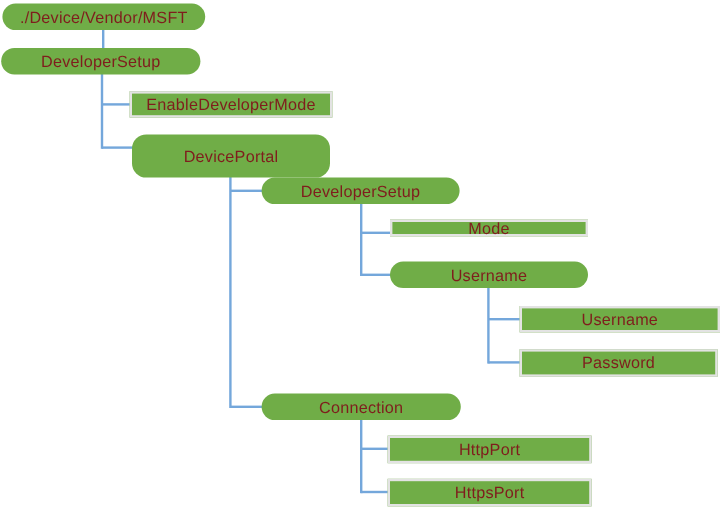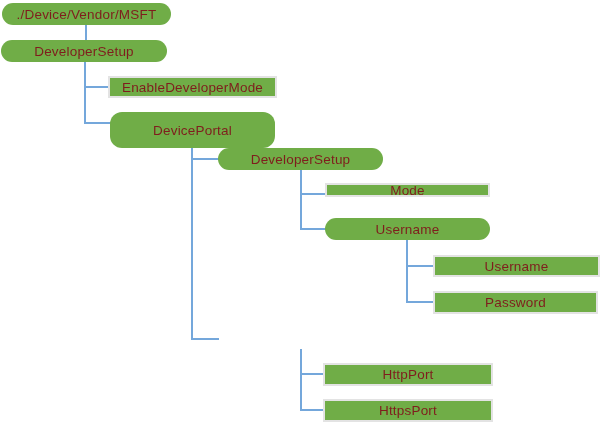--- a/index.html
+++ b/index.html
@@ -96,20 +96,23 @@
   </div>
 
   <div class="node rect" style="left:433px; top:255px; width:167px; height:22px;">
     <span>Username</span>
   </div>
 
   <div class="node rect" style="left:433px; top:291px; width:165px; height:23px;text-align:center;">
     <span>Password</span>
   </div>
 
+  <div class="node pill" style="left:218px; top:328px; width:166px; height:22px;">
+    <span>Connection</span>
+  </div>
 
   <div class="node rect" style="left:323px; top:363px; width:170px; height:23px;align-items:center;">
     <span>HttpPort</span>
   </div>
 
   <div class="node rect" style="left:323px; top:399px; width:170px; height:23px;">
     <span>HttpsPort</span>
   </div>
 
 </div>

